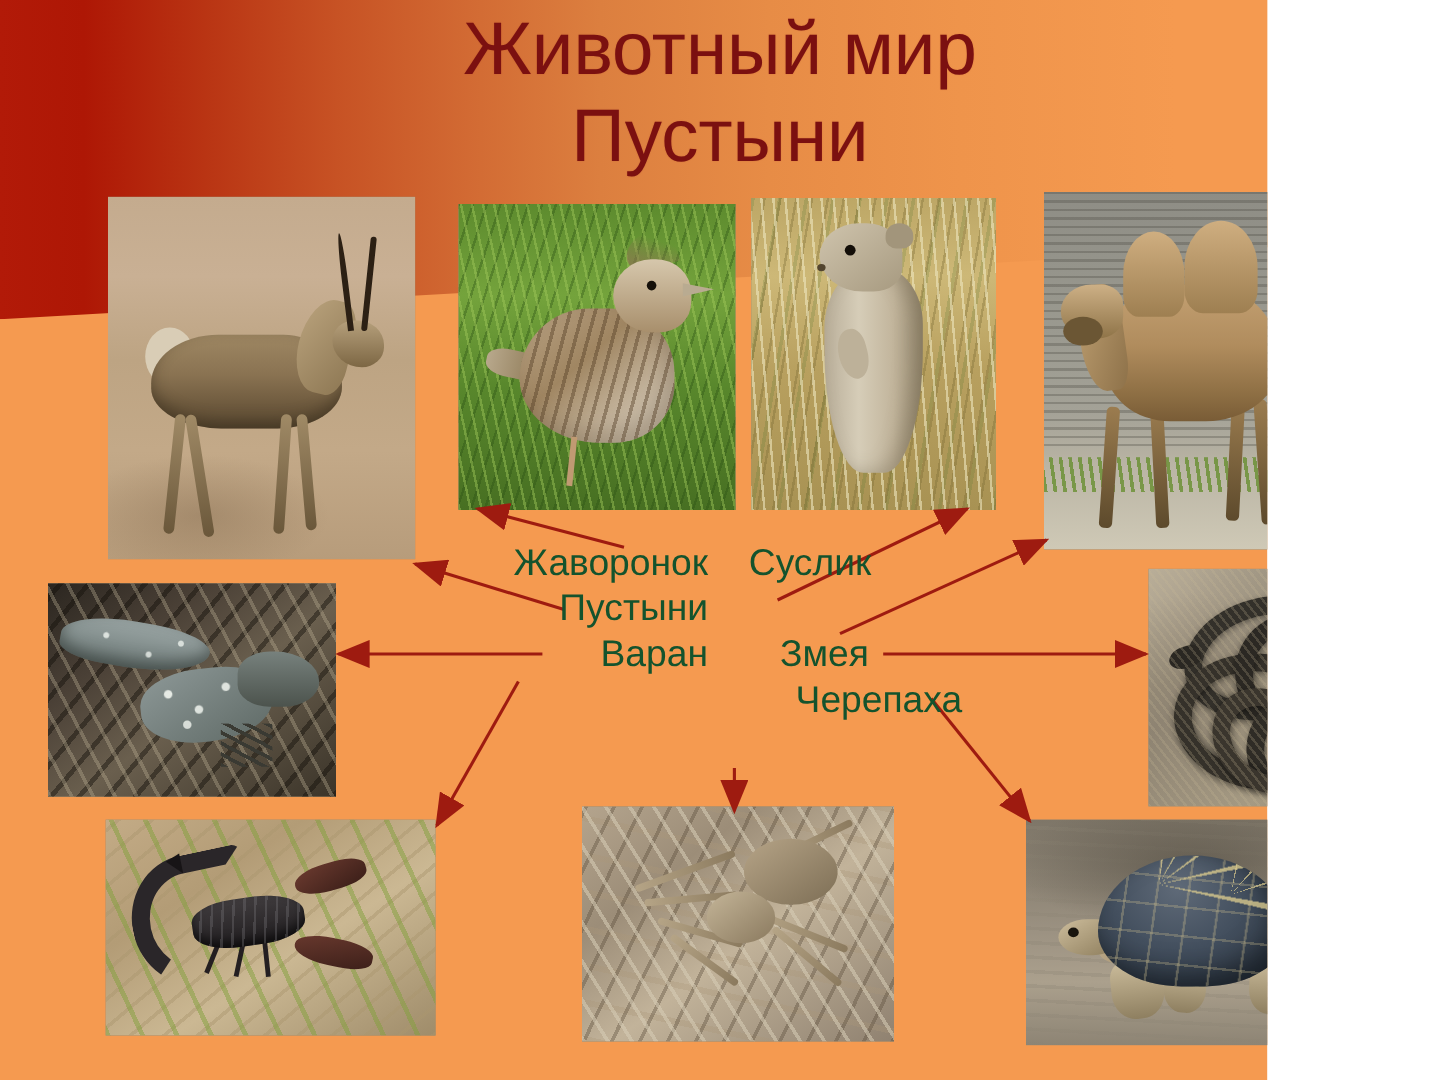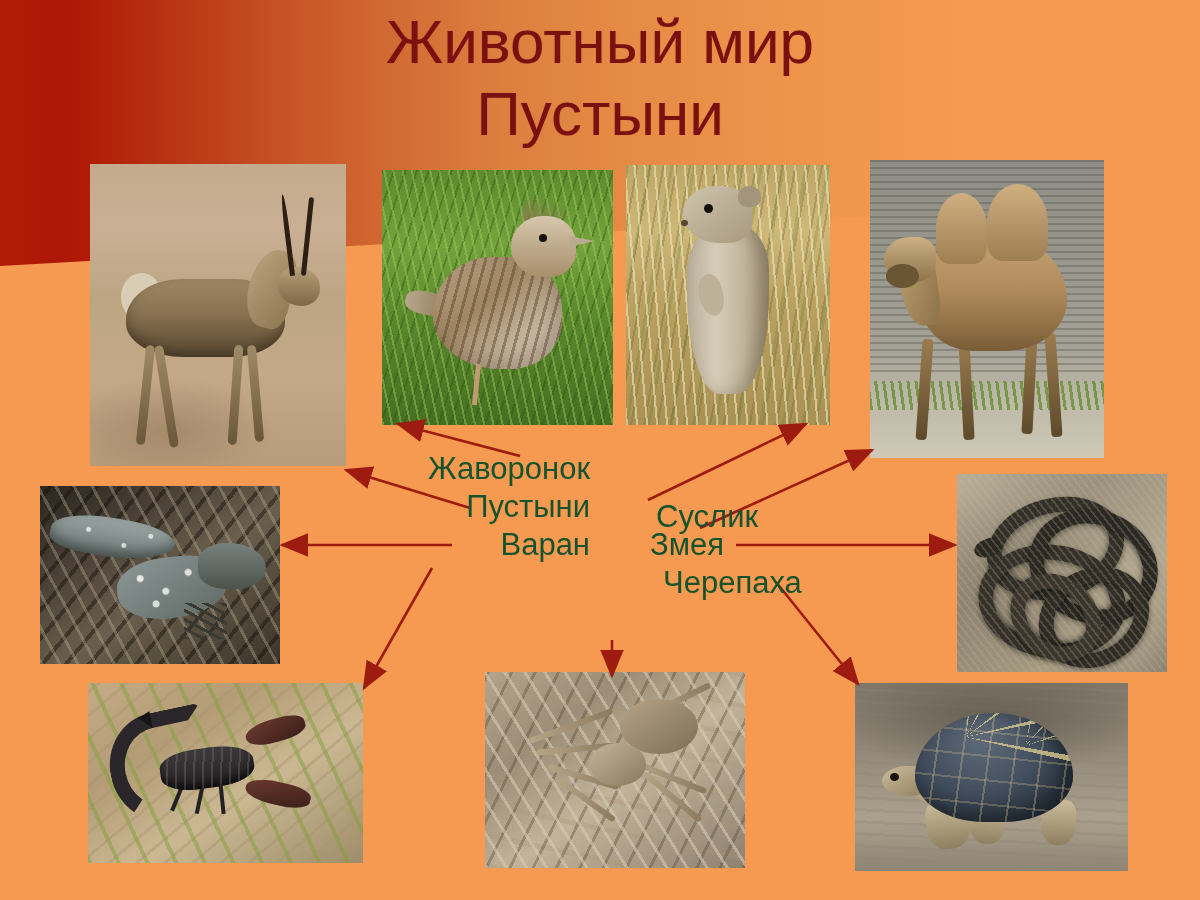--- a/index.html
+++ b/index.html
@@ -2,21 +2,21 @@
 <html><head>
 <meta charset="utf-8">
 <style>
   html, body {
     margin: 0;
     padding: 0;
     background: #ffffff;
   }
   #slide {
     position: relative;
-    width: 1200px;
+    width: 1056px;
     height: 900px;
     overflow: hidden;
     background: #F59A50;
     font-family: "Liberation Sans", sans-serif;
   }
 
   
   #band {
     position: absolute;
     left: 0; top: 0;
@@ -496,21 +496,21 @@
       <line x1="432" y1="568" x2="364" y2="688"></line>
       <line x1="648" y1="500" x2="806" y2="424"></line>
       <line x1="700" y1="528" x2="872" y2="450"></line>
       <line x1="736" y1="545" x2="955" y2="545"></line>
       <line x1="776" y1="582" x2="858" y2="684"></line>
       <line x1="612" y1="640" x2="612" y2="676"></line>
     </g>
   </svg>
 
   <div class="label r" style="left:330px; top:452px; width:260px;">Жаворонок</div>
-  <div class="label" style="left:656px; top:452px;margin-top:48px;">Суслик</div>
+  <div class="label" style="left:624px; top:452px;">Суслик</div>
 
   <div class="label r" style="left:330px; top:490px; width:260px;">Пустыни</div>
 
   <div class="label r" style="left:330px; top:528px; width:260px;">Варан</div>
   <div class="label" style="left:650px; top:528px;">Змея</div>
 
   <div class="label" style="left:663px; top:566px;">Черепаха</div>
 
 
 </div>

